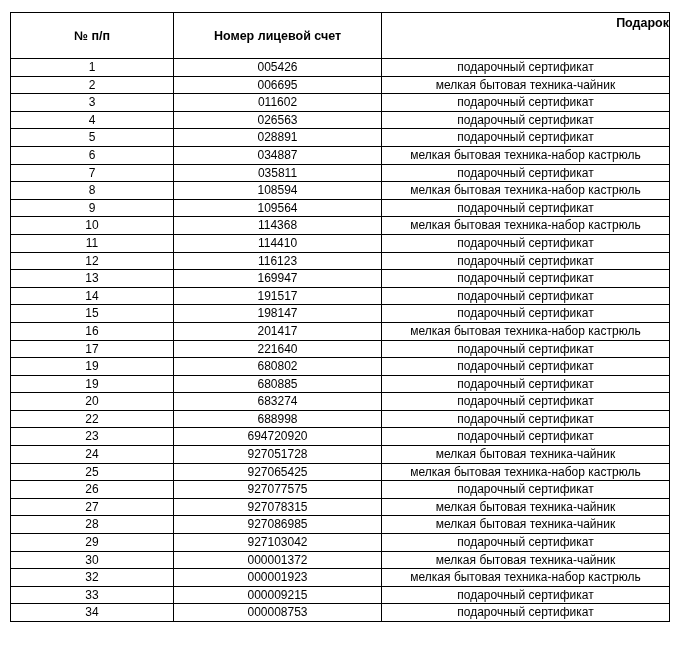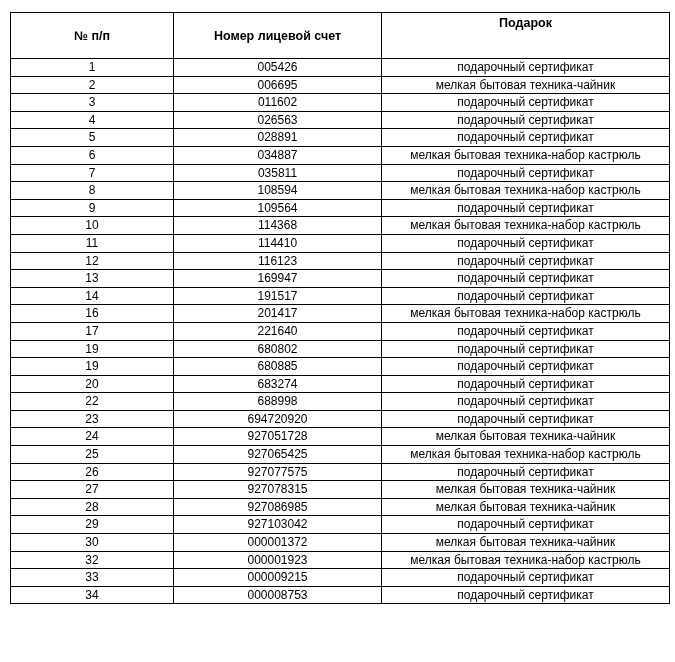--- a/index.html
+++ b/index.html
@@ -37,20 +37,21 @@
     font-weight: bold;
     font-size: 12.5px;
     height: 42px;
     text-align: center;
     vertical-align: middle;
     padding: 0;
   }
   table.gift-table th.col-gift {
     vertical-align: top;
     padding-top: 3px;
+    text-align: right;
   }
   table.gift-table td {
     height: 16.6px;
     line-height: 16.6px;
     padding: 0;
   }
   .col-num   { width: 162px; }
   .col-acct  { width: 207px; }
   .col-gift  { width: 287px; }
   td.cell-num, td.cell-acct { text-align: center; }
@@ -146,20 +147,25 @@
     <td class="cell-acct">169947</td>
     <td class="cell-gift">подарочный сертификат</td>
   </tr>
 
   <tr>
     <td class="cell-num">14</td>
     <td class="cell-acct">191517</td>
     <td class="cell-gift">подарочный сертификат</td>
   </tr>
 
+  <tr>
+    <td class="cell-num">15</td>
+    <td class="cell-acct">198147</td>
+    <td class="cell-gift">подарочный сертификат</td>
+  </tr>
 
   <tr>
     <td class="cell-num">16</td>
     <td class="cell-acct">201417</td>
     <td class="cell-gift">мелкая бытовая техника-набор кастрюль</td>
   </tr>
 
   <tr>
     <td class="cell-num">17</td>
     <td class="cell-acct">221640</td>

